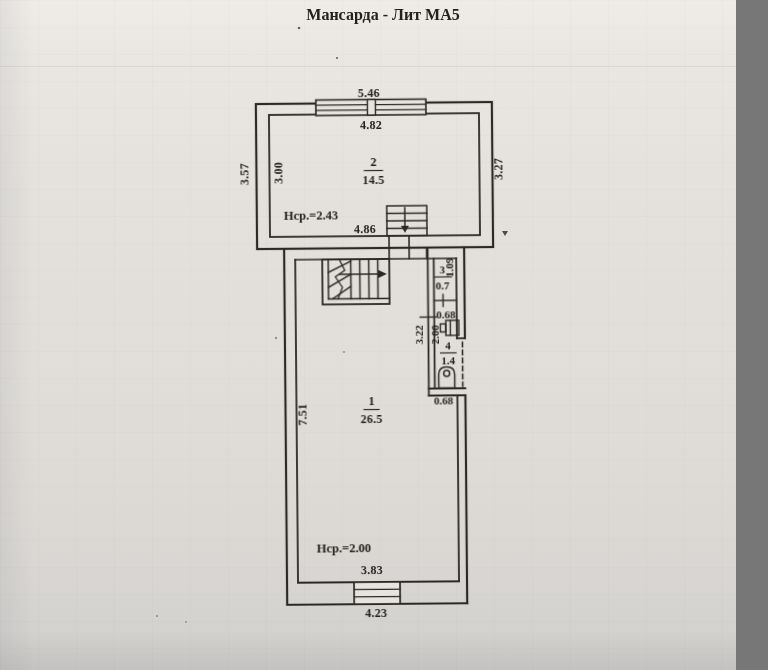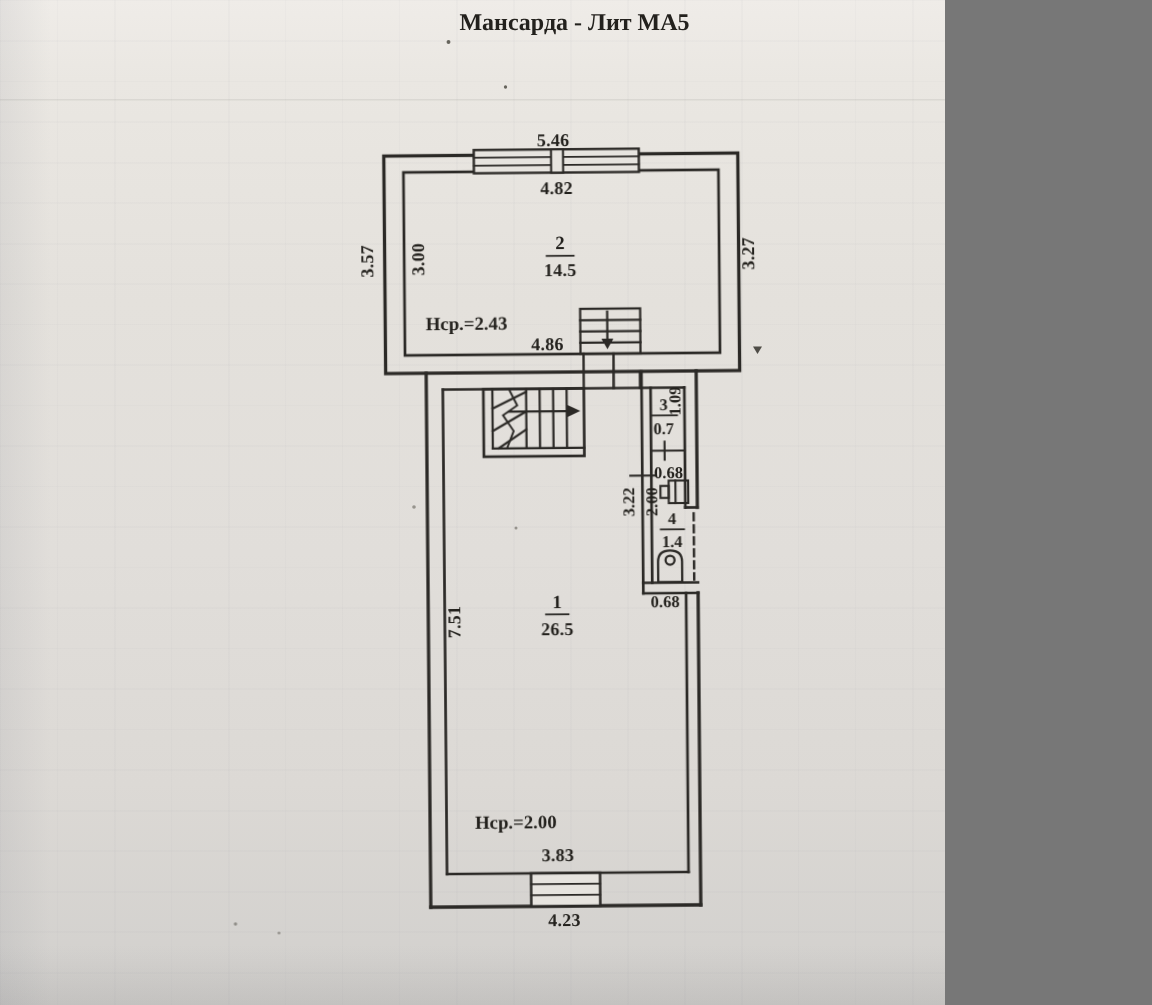--- a/index.html
+++ b/index.html
@@ -1,17 +1,17 @@
 <!DOCTYPE html>
 <html><head>
 <meta charset="utf-8">
 <style>
   html,body{margin:0;padding:0;background:#777;}
   .page{
-    position:relative;width:630px;height:670px;overflow:hidden;
+    position:relative;width:736px;height:670px;overflow:hidden;
     background:linear-gradient(180deg,#efece8 0%,#eae7e2 8%,#e4e1dc 30%,#e1deda 55%,#dcd9d5 78%,#d3d1ce 96%,#cfcdca 100%);
     font-family:"Liberation Serif","DejaVu Serif",serif;
   }
   .texture{
     position:absolute;inset:0;pointer-events:none;
     background:
       repeating-linear-gradient(90deg, rgba(140,142,155,0.045) 0 1px, transparent 1px 38px),
       repeating-linear-gradient(180deg, rgba(140,142,155,0.04) 0 1px, transparent 1px 27px);
   }
   .shade-left{position:absolute;left:0;top:0;width:34px;height:670px;pointer-events:none;

